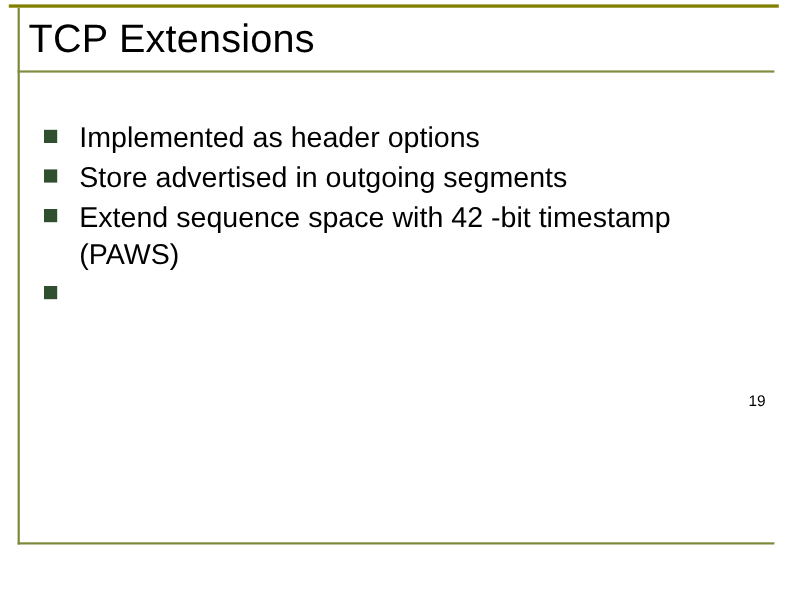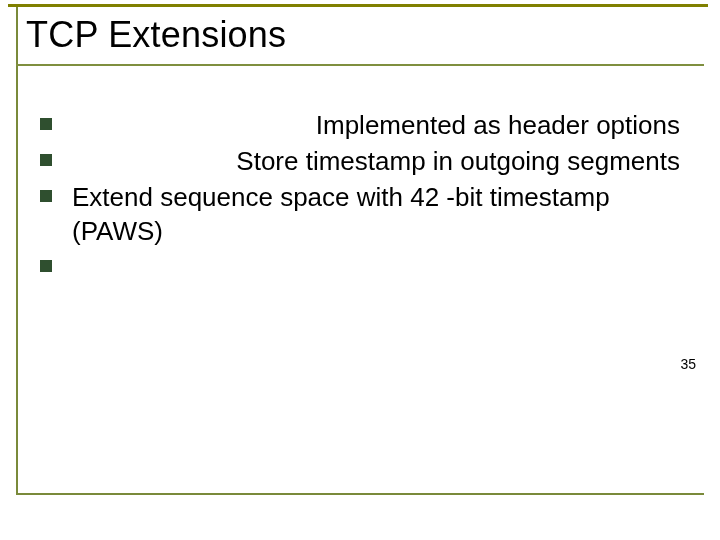--- a/index.html
+++ b/index.html
@@ -55,21 +55,20 @@
   .content {
     position: absolute;
     left: 40px;
     top: 108px;
     width: 640px;
   }
   .item {
     display: flex;
     align-items: flex-start;
     margin-bottom: 2px;
-    justify-content: space-between;
   }
   .bullet {
     width: 12px;
     height: 12px;
     background: #2f4f2f;
     flex: 0 0 12px;
     margin-top: 10px;
     margin-right: 20px;
   }
   .text {
@@ -95,25 +94,25 @@
   <div class="title">TCP Extensions</div>
   <div class="rule"></div>
 
   <div class="content">
     <div class="item">
       <div class="bullet"></div>
       <div class="text">Implemented as header options</div>
     </div>
     <div class="item">
       <div class="bullet"></div>
-      <div class="text">Store timestamp in outgoing segments</div>
+      <div class="text">Store advertised in outgoing segments</div>
     </div>
     <div class="item">
       <div class="bullet"></div>
       <div class="text">Extend sequence space with 42 -bit timestamp (PAWS)</div>
     </div>
     <div class="item">
       <div class="bullet"></div>
     </div>
   </div>
 
-  <div class="page-num">35</div>
+  <div class="page-num">19</div>
 </div>
 
 </body></html>

